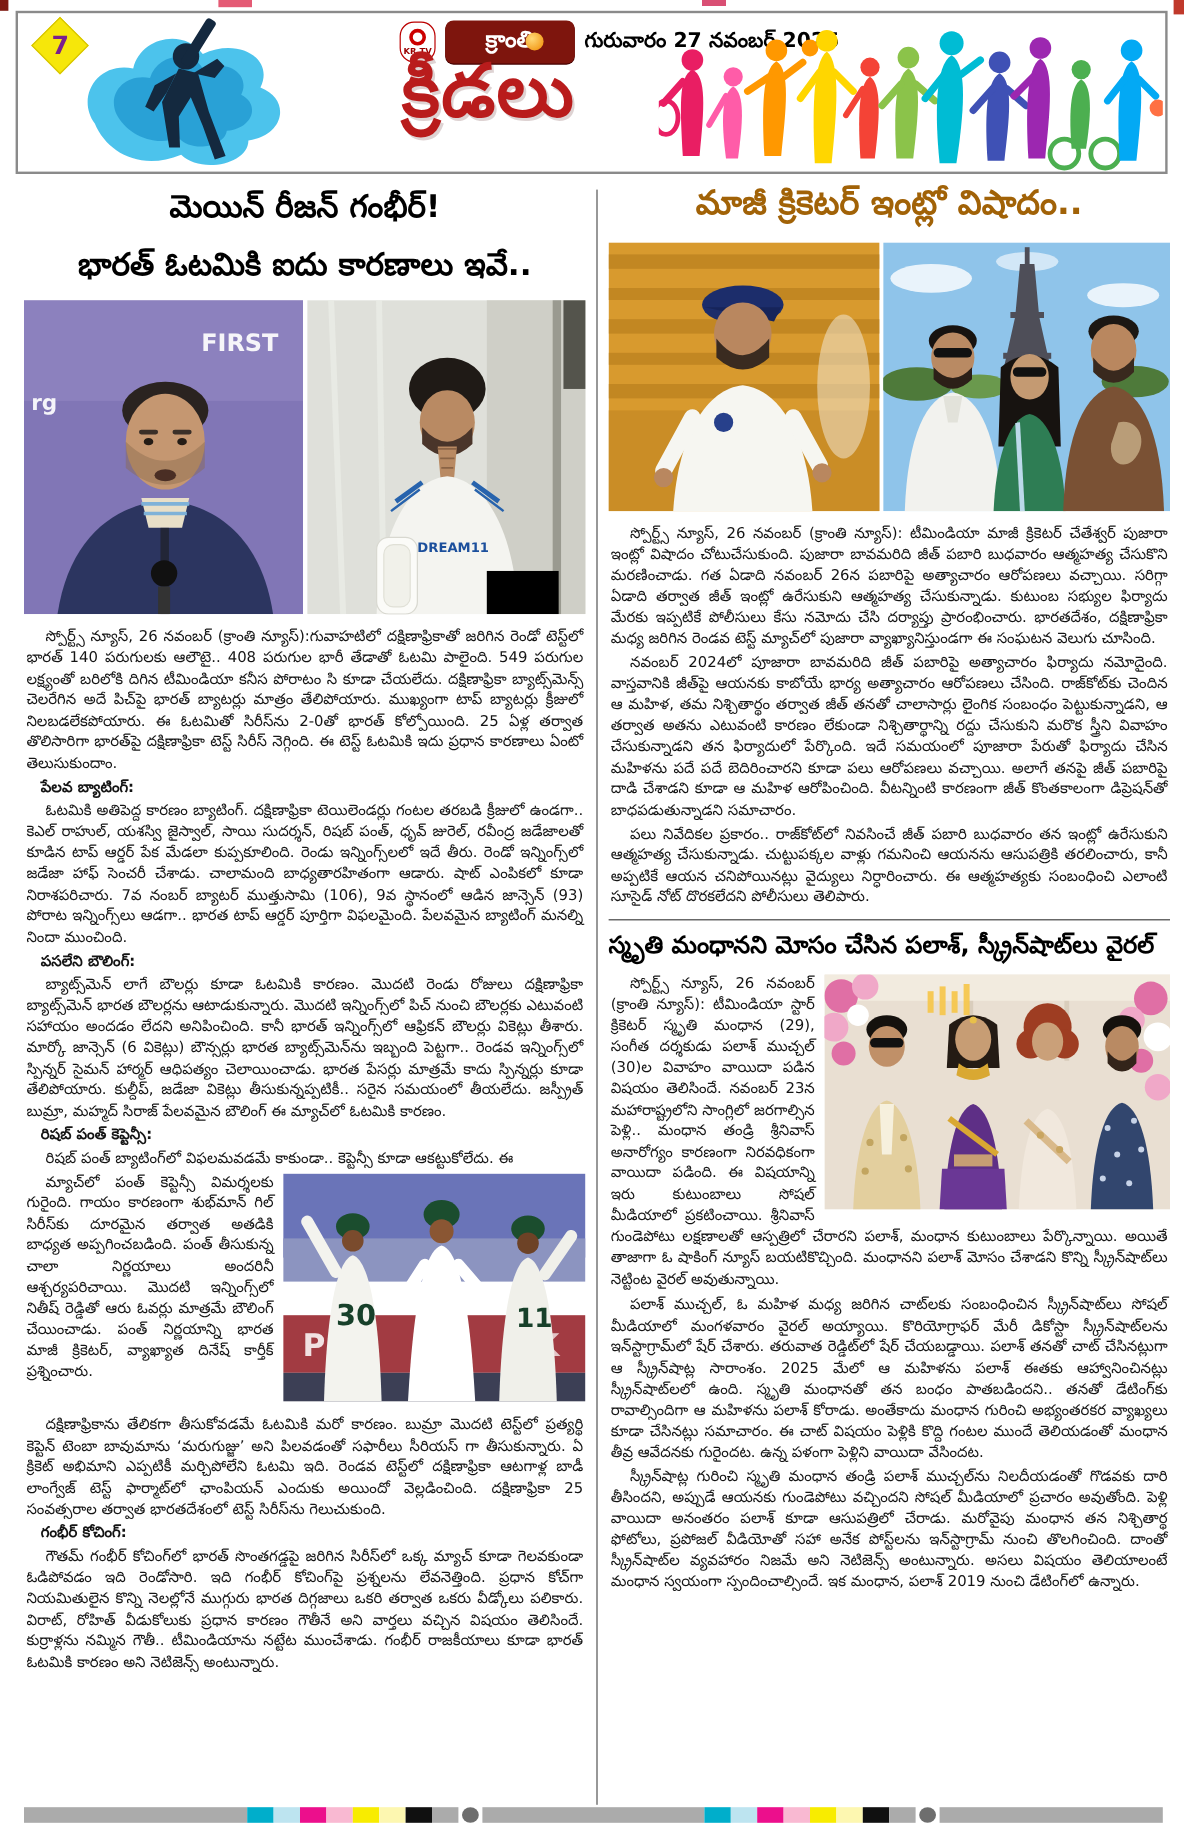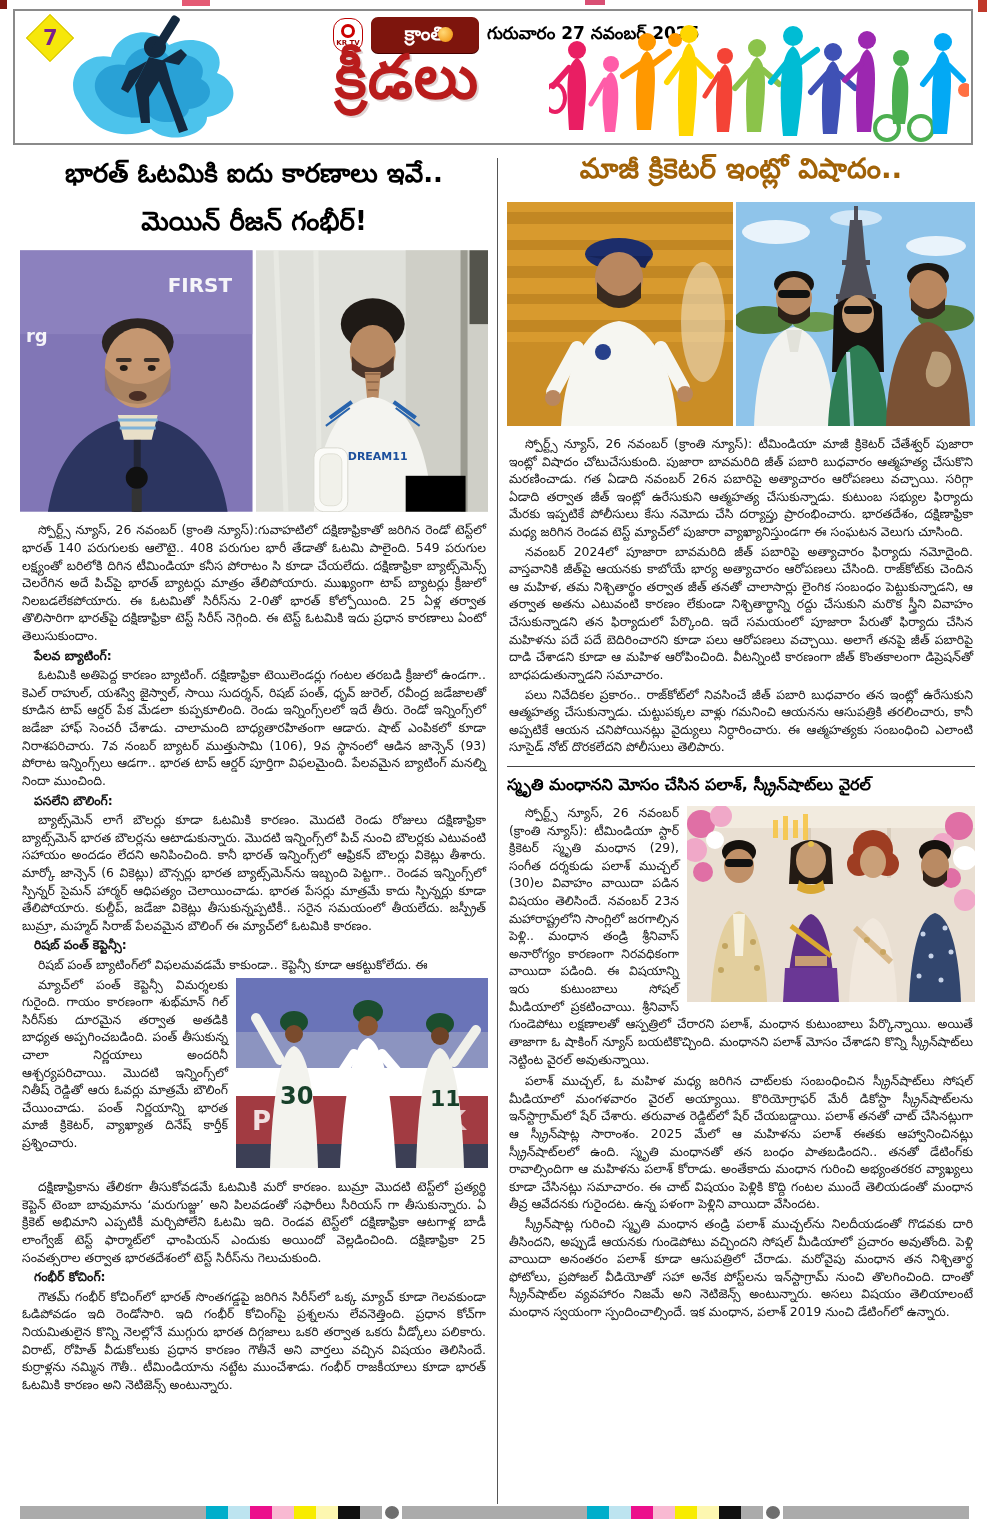--- a/index.html
+++ b/index.html
@@ -41,21 +41,21 @@
   .sports-collage { position:absolute; right:2px; top:1px; }
 
   
   .divider-v { position:absolute; left:497px; top:158px; width:1px; height:1346px; background:#555; }
   .col-left  { position:absolute; left:20px;  top:155px; width:468px; height:1348px; overflow:hidden; }
   .col-right { position:absolute; left:507px; top:152px; width:468px; height:1352px; overflow:hidden; }
 
   .headline-l { text-align:center; font-size:26px; font-weight:800; color:#000; line-height:1.45; }
   .headline-l .ln { display:block; margin-bottom:10px; }
   .headline-r { text-align:center; font-size:28px; font-weight:800; color:#a16207; margin-bottom:10px; }
-  .headline-2 { font-size:16px; font-weight:800; color:#000; margin:8px 0 6px 0; }
+  .headline-2 { font-size:20px; font-weight:800; color:#000; margin:8px 0 6px 0; }
 
   .photo-row { display:flex; gap:3px; margin-top:0; }
   .photo-row svg { display:block; }
 
   .body-text { margin-top:9px; font-size:12.4px; line-height:1.42; text-align:justify; color:#141414; }
   .body-text p { text-indent:16px; margin:2px; }
   .subhead { font-weight:800; text-indent:14px; margin:1px 0; }
   .float-img { float:right; margin:2px 0 4px 8px; }
   .clear { clear:both; }
   .hr { border-top:1px solid #444; margin:10px 0 4px 0; }
@@ -170,22 +170,22 @@
             <circle cx="416" cy="78" r="7" fill="#ff7043"></circle>
           </g>
       </g>
     </svg>
   </div>
 
   <div class="divider-v"></div>
 
   <div class="col-left">
     <div class="headline-l">
+      <span class="ln">మెయిన్ రీజన్ గంభీర్!</span>
       <span class="ln">భారత్ ఓటమికి ఐదు కారణాలు ఇవే..</span>
-      <span class="ln">మెయిన్ రీజన్ గంభీర్!</span>
     </div>
 
     <div class="photo-row">
 
       <svg width="233" height="262" viewBox="0 0 233 262">
         <rect width="233" height="262" fill="#8176b6"></rect>
         <rect width="233" height="84" fill="#978cc6" opacity="0.5"></rect>
         <text x="148" y="42" font-size="20" font-weight="bold" fill="#ffffff" opacity="0.92">FIRST</text>
         <text x="6" y="92" font-size="18" font-weight="bold" fill="#ffffff" opacity="0.92">rg</text>
         <ellipse cx="118" cy="92" rx="36" ry="24" fill="#2a2320"></ellipse>

